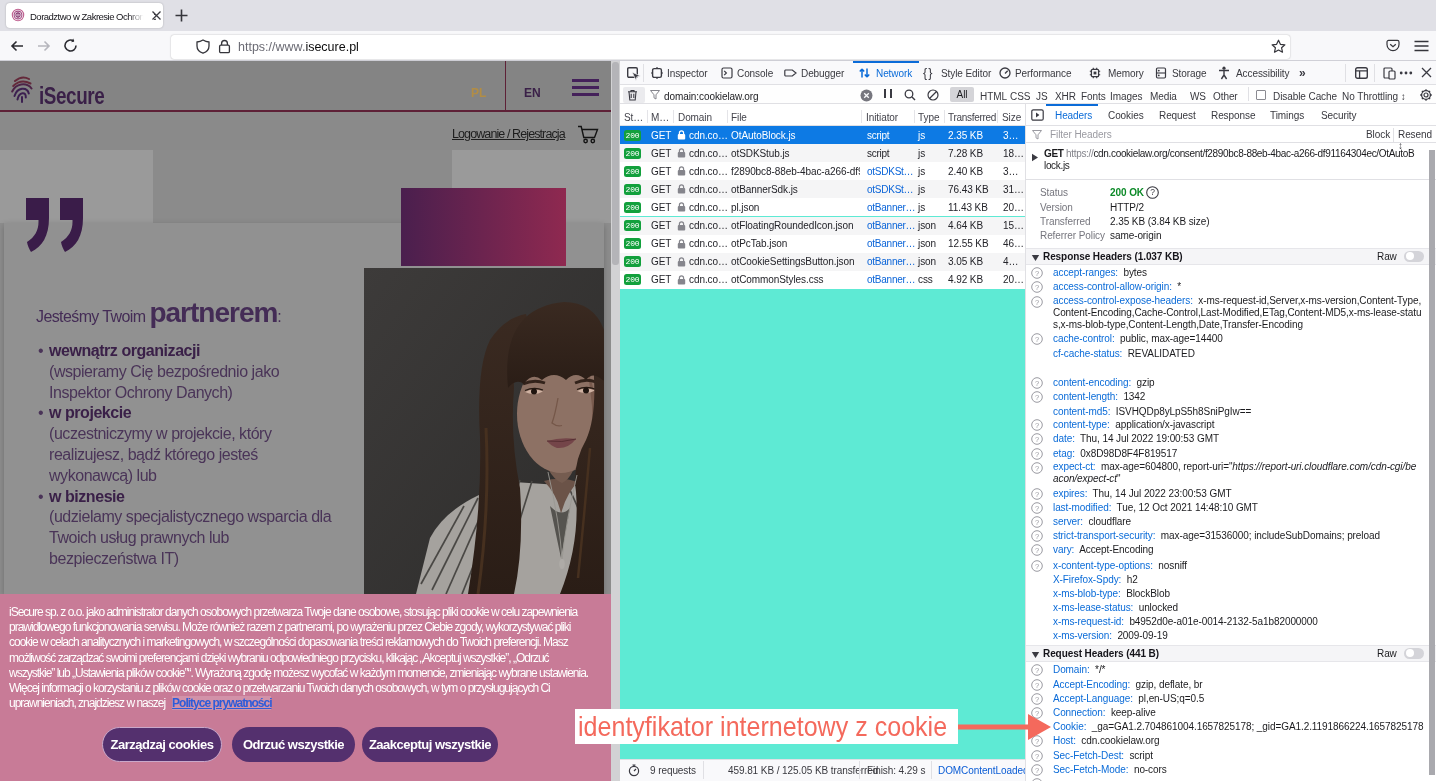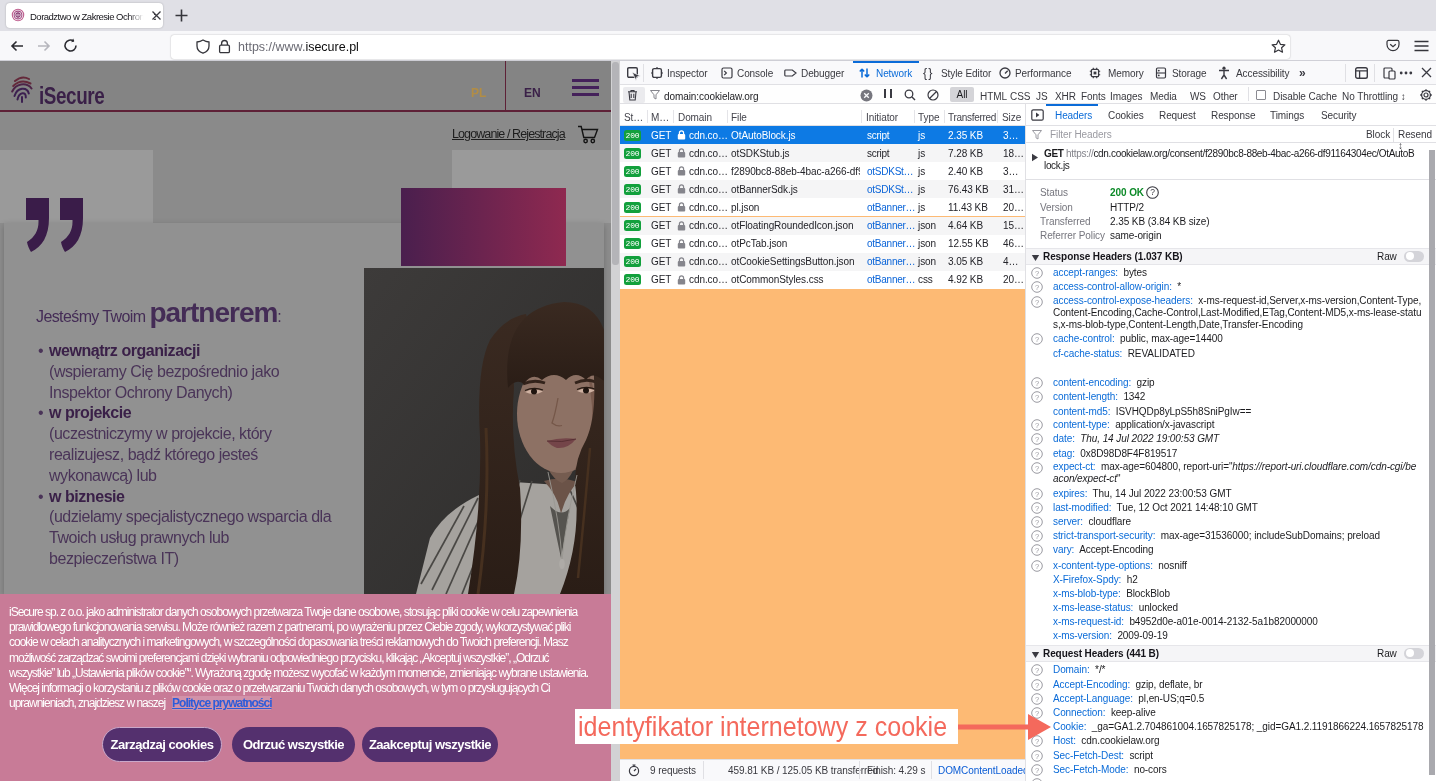--- a/index.html
+++ b/index.html
@@ -183,21 +183,21 @@
   <div class="abs" style="left:0;top:533px;width:620px;height:187px;background:#c87b97;"></div>
   <div id="btext" class="abs" style="left:9px;top:544px;width:608px;font-size:12px;letter-spacing:-1px;line-height:15.2px;color:#ffffff;white-space:nowrap;">iSecure sp. z o.o. jako administrator danych osobowych przetwarza Twoje dane osobowe, stosując pliki cookie w celu zapewnienia<br>prawidłowego funkcjonowania serwisu. Może również razem z partnerami, po wyrażeniu przez Ciebie zgody, wykorzystywać pliki<br>cookie w celach analitycznych i marketingowych, w szczególności dopasowania treści reklamowych do Twoich preferencji. Masz<br>możliwość zarządzać swoimi preferencjami dzięki wybraniu odpowiedniego przycisku, klikając „Akceptuj wszystkie”, „Odrzuć<br>wszystkie” lub „Ustawienia plików cookie”“. Wyrażoną zgodę możesz wycofać w każdym momencie, zmieniając wybrane ustawienia.<br>Więcej informacji o korzystaniu z plików cookie oraz o przetwarzaniu Twoich danych osobowych, w tym o przysługujących Ci<br>uprawnieniach, znajdziesz w naszej&nbsp;&nbsp; <span style="color:#2e5cd8;font-weight:bold;text-decoration:underline;background:rgba(255,255,255,0.18);">Polityce prywatności</span></div>
   <div class="abs" style="left:102px;top:666px;width:120px;height:35px;background:#54306e;border:1px solid #c9a8ca;border-radius:18px;color:#fff;font-size:13px;font-weight:bold;letter-spacing:-0.5px;text-align:center;line-height:33px;">Zarządzaj cookies</div>
   <div class="abs" style="left:232px;top:666px;width:123px;height:35px;background:#54306e;border-radius:18px;color:#fff;font-size:13px;font-weight:bold;letter-spacing:-0.5px;text-align:center;line-height:35px;">Odrzuć wszystkie</div>
   <div class="abs" style="left:362px;top:666px;width:136px;height:35px;background:#54306e;border-radius:18px;color:#fff;font-size:13px;font-weight:bold;letter-spacing:-0.5px;text-align:center;line-height:35px;">Zaakceptuj wszystkie</div>
 
   <div class="abs" style="left:611px;top:0;width:9px;height:720px;background:#d2d2d4;"></div>
   <div class="abs" style="left:612px;top:1px;width:7px;height:203px;background:#b4b4b8;border-radius:3px;"></div>
 </div>
 
-<div class="abs" id="devtools" style="left:620px;top:61px;width:816px;height:720px;background:#fdba74;border-left:0;overflow:hidden;font-size:10px;letter-spacing:-0.08px;color:#39393f;">
+<div class="abs" id="devtools" style="left:620px;top:61px;width:816px;height:720px;background:#5eead4;border-left:0;overflow:hidden;font-size:10px;letter-spacing:-0.08px;color:#39393f;">
 
   <div class="abs" style="left:0;top:0;width:816px;height:24px;background:#f9f9fb;border-bottom:1px solid #e0e0e4;"></div>
   <div class="abs" style="left:233px;top:0;width:66px;height:2px;background:#0a6bd8;"></div>
   <svg class="abs" style="left:7px;top:5.5px;" width="14" height="14" viewBox="0 0 14 14">
       <rect x="0.7" y="0.7" width="9.6" height="9.6" rx="1.2" fill="none" stroke="#3a3a42" stroke-width="1.4"></rect>
       <path d="M5.2 5.2 L13.4 9 L9.8 9.8 L9 13.4 Z" fill="#3a3a42" stroke="#f9f9fb" stroke-width="0.7"></path>
     </svg>
   <div class="abs" style="left:23px;top:3px;width:1px;height:18px;background:#e0e0e4;"></div>
   <svg class="abs" style="left:31px;top:6px;" width="12" height="12" viewBox="0 0 12 12">
       <rect x="1.6" y="1.6" width="8.8" height="8.8" rx="1.6" fill="none" stroke="#3a3a42" stroke-width="1.4"></rect>
@@ -561,21 +561,21 @@
 <div class="abs" style="left:27px;top:301.4px;width:372px;height:14px;line-height:14px;white-space:nowrap;"><span style="color:#0a6bd8;">content-md5:</span>&nbsp; <span style="color:#1b1b1e;">ISVHQDp8yLpS5h8SniPgIw==</span></div>
 <svg class="abs" style="left:5px;top:315px;" width="12" height="12" viewBox="0 0 12 12">
         <circle cx="6" cy="6" r="5.3" fill="none" stroke="#9a9aa1" stroke-width="1"></circle>
         <text x="6" y="8.6" font-size="7.5" text-anchor="middle" fill="#9a9aa1" font-family="Liberation Sans">?</text>
       </svg>
 <div class="abs" style="left:27px;top:314px;width:372px;height:14px;line-height:14px;white-space:nowrap;"><span style="color:#0a6bd8;">content-type:</span>&nbsp; <span style="color:#1b1b1e;">application/x-javascript</span></div>
 <svg class="abs" style="left:5px;top:328.9px;" width="12" height="12" viewBox="0 0 12 12">
         <circle cx="6" cy="6" r="5.3" fill="none" stroke="#9a9aa1" stroke-width="1"></circle>
         <text x="6" y="8.6" font-size="7.5" text-anchor="middle" fill="#9a9aa1" font-family="Liberation Sans">?</text>
       </svg>
-<div class="abs" style="left:27px;top:327.9px;width:372px;height:14px;line-height:14px;white-space:nowrap;"><span style="color:#0a6bd8;">date:</span>&nbsp; <span style="color:#1b1b1e;font-style:italic;">Thu, 14 Jul 2022 19:00:53 GMT</span></div>
+<div class="abs" style="left:27px;top:327.9px;width:372px;height:14px;line-height:14px;white-space:nowrap;"><span style="color:#0a6bd8;">date:</span>&nbsp; <span style="color:#1b1b1e;">Thu, 14 Jul 2022 19:00:53 GMT</span></div>
 <svg class="abs" style="left:5px;top:343.6px;" width="12" height="12" viewBox="0 0 12 12">
         <circle cx="6" cy="6" r="5.3" fill="none" stroke="#9a9aa1" stroke-width="1"></circle>
         <text x="6" y="8.6" font-size="7.5" text-anchor="middle" fill="#9a9aa1" font-family="Liberation Sans">?</text>
       </svg>
 <div class="abs" style="left:27px;top:342.6px;width:372px;height:14px;line-height:14px;white-space:nowrap;"><span style="color:#0a6bd8;">etag:</span>&nbsp; <span style="color:#1b1b1e;">0x8D98D8F4F819517</span></div>
 <svg class="abs" style="left:5px;top:357.7px;" width="12" height="12" viewBox="0 0 12 12">
         <circle cx="6" cy="6" r="5.3" fill="none" stroke="#9a9aa1" stroke-width="1"></circle>
         <text x="6" y="8.6" font-size="7.5" text-anchor="middle" fill="#9a9aa1" font-family="Liberation Sans">?</text>
       </svg>
 <div class="abs" style="left:27px;top:357.2px;width:368px;line-height:11.8px;word-break:break-all;"><span style="color:#0a6bd8;">expect-ct:</span>&nbsp; <span style="color:#1b1b1e;">max-age=604800, report-uri="<i>https://report-uri.cloudflare.com/cdn-cgi/beacon/expect-ct</i>"</span></div>

